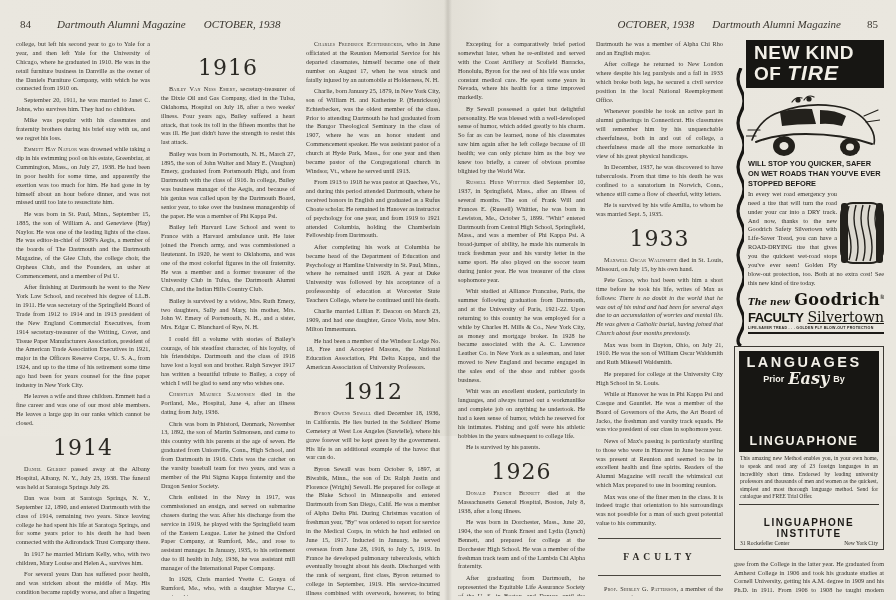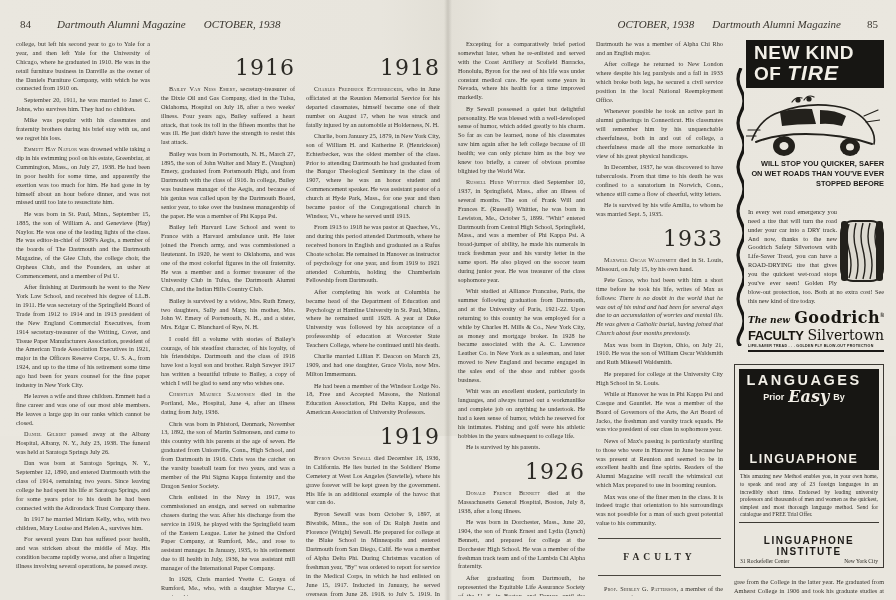--- a/index.html
+++ b/index.html
@@ -28,21 +28,21 @@
   .col{flex:1 1 0;overflow:hidden;text-align:justify;}
   .ad-col{flex:0 0 150px;overflow:hidden;}
 
   .para{font-size:6.25px;line-height:1.42;margin:0 0 2.5px 0;text-indent:8px;}
   .para.noindent{text-indent:0;}
   .para .sc{font-variant:small-caps;letter-spacing:.2px;}
   .para em{font-style:italic;}
 
   .year-heading{
     font-family:"DejaVu Serif",serif;font-size:22px;letter-spacing:1px;
-    text-align:right;margin:7px 0 5px 0;color:#2c2a25;text-indent:0;
+    text-align:center;margin:7px 0 5px 0;color:#2c2a25;text-indent:0;
   }
   .col > .year-heading:first-child{margin-top:15px;}
 
   .section-heading{
     font-family:"Liberation Serif",serif;font-size:9.5px;font-weight:bold;
     letter-spacing:4px;text-align:center;color:#2c2a25;
     border-top:1px solid #4a463f;border-bottom:1px solid #4a463f;
     padding:13px 0;margin:10px 2px 9px 2px;text-indent:0;
   }
 
@@ -53,33 +53,33 @@
     background:#171613;color:#f2efe7;margin-left:2px;
     padding:3px 4px 4px 8px;line-height:1.02;
     font-family:"Liberation Sans",sans-serif;font-weight:bold;
   }
   .tire-banner .b1{font-size:19px;letter-spacing:.5px;}
   .tire-banner .b2{font-size:19px;letter-spacing:.5px;}
   .tire-banner .tire-word{font-style:italic;font-size:21px;letter-spacing:1px;}
   .tire-car{display:block;margin:2px 0 1px 2px;}
   .tire-headline{
     font-family:"Liberation Sans",sans-serif;font-weight:bold;
-    font-size:7.4px;line-height:1.35;text-align:right;color:#1c1a17;
-    margin:1px 0 19px 4px;
+    font-size:7.4px;line-height:1.35;text-align:left;color:#1c1a17;
+    margin:1px 0 1px 4px;
   }
   .tire-body{font-size:6.3px;line-height:1.42;text-align:justify;margin-left:4px;color:#2e2c27;}
   .tire-pic{float:right;margin:12px 0 0 3px;}
   .tire-logo{margin:4px 0 0 4px;color:#17150f;}
   .logo-row1{line-height:1;}
   .logo-script{font-family:"DejaVu Serif",serif;font-style:italic;font-size:9px;font-weight:bold;}
   .logo-brand{font-family:"DejaVu Serif",serif;font-weight:bold;font-size:16px;letter-spacing:.5px;}
   .logo-reg{font-size:6px;vertical-align:super;}
   .logo-row2{line-height:1;margin-top:1px;}
   .logo-safety{font-family:"Liberation Sans",sans-serif;font-weight:bold;font-size:13px;letter-spacing:-.5px;}
-  .logo-product{font-family:"DejaVu Serif",serif;font-size:14px;}
+  .logo-product{font-family:"DejaVu Serif",serif;font-size:14px;text-decoration:underline;}
   .tire-tagline{
     font-family:"Liberation Sans",sans-serif;font-weight:bold;font-size:3.6px;
     letter-spacing:.3px;border-bottom:2px solid #1c1a17;padding:1px 0 2px 0;color:#1c1a17;
   }
 
   
   .lingua-ad{border:1px solid #3c3933;padding:4px 4px 3px 4px;background:#e9e6de;margin-bottom:10px;}
   .lingua-box{background:#171613;color:#f2efe7;text-align:center;padding:4px 12px 4px 2px;font-family:"Liberation Sans",sans-serif;}
   .lingua-box .l1{font-size:14.5px;font-weight:bold;letter-spacing:2.5px;line-height:1;}
   .lingua-box .l2{line-height:1;margin:1px 0;}
@@ -109,46 +109,46 @@
     </div>
     <div class="cols">
       <div class="col">
           <p class="para noindent">college, but left his second year to go to Yale for a year, and then left Yale for the University of Chicago, where he graduated in 1910. He was in the retail furniture business in Danville as the owner of the Daniels Furniture Company, with which he was connected from 1910 on.</p>
           <p class="para">September 20, 1911, he was married to Janet C. Johns, who survives him. They had no children.</p>
           <p class="para">Mike was popular with his classmates and fraternity brothers during his brief stay with us, and we regret his loss.</p>
           <p class="para"><span class="sc">Emmett Hay Naylor</span> was drowned while taking a dip in his swimming pool on his estate, Greenbriar, at Cummington, Mass., on July 27, 1938. He had been in poor health for some time, and apparently the exertion was too much for him. He had gone in by himself about an hour before dinner, and was not missed until too late to resuscitate him.</p>
           <p class="para">He was born in St. Paul, Minn., September 15, 1885, the son of William A. and Genevieve (Hay) Naylor. He was one of the leading lights of the class. He was editor-in-chief of 1909's Aegis, a member of the boards of The Dartmouth and the Dartmouth Magazine, of the Glee Club, the college choir, the Orpheus Club, and the Founders, an usher at Commencement, and a member of Psi U.</p>
           <p class="para">After finishing at Dartmouth he went to the New York Law School, and received his degree of LL.B. in 1911. He was secretary of the Springfield Board of Trade from 1912 to 1914 and in 1913 president of the New England Commercial Executives, from 1914 secretary-treasurer of the Writing, Cover, and Tissue Paper Manufacturers Association, president of the American Trade Association Executives in 1921, major in the Officers Reserve Corps, U. S. A., from 1924, and up to the time of his retirement some time ago had been for years counsel for the fine paper industry in New York City.</p>
           <p class="para">He leaves a wife and three children. Emmett had a fine career and was one of our most able members. He leaves a large gap in our ranks which cannot be closed.</p>
+          <div class="year-heading">1914</div>
           <p class="para"><span class="sc">Daniel Gilbert</span> passed away at the Albany Hospital, Albany, N. Y., July 23, 1938. The funeral was held at Saratoga Springs July 26.</p>
           <p class="para">Dan was born at Saratoga Springs, N. Y., September 12, 1890, and entered Dartmouth with the class of 1914, remaining two years. Since leaving college he had spent his life at Saratoga Springs, and for some years prior to his death he had been connected with the Adirondack Trust Company there.</p>
           <p class="para">In 1917 he married Miriam Kelly, who, with two children, Mary Louise and Helen A., survives him.</p>
           <p class="para">For several years Dan has suffered poor health, and was stricken about the middle of May. His condition became rapidly worse, and after a lingering illness involving several operations, he passed away.</p>
         </div>
       <div class="col">
           <div class="year-heading">1916</div>
           <p class="para"><span class="sc">Bailey Van Ness Emery</span>, secretary-treasurer of the Dixie Oil and Gas Company, died in the Tulsa, Oklahoma, Hospital on July 18, after a two weeks' illness. Four years ago, Bailey suffered a heart attack, that took its toll in the fifteen months that he was ill. He just didn't have the strength to resist this last attack.</p>
           <p class="para">Bailey was born in Portsmouth, N. H., March 27, 1895, the son of John Walter and Mary E. (Vaughan) Emery, graduated from Portsmouth High, and from Dartmouth with the class of 1916. In college, Bailey was business manager of the Aegis, and because of his genius was called upon by the Dartmouth Board, senior year, to take over the business managership of the paper. He was a member of Phi Kappa Psi.</p>
           <p class="para">Bailey left Harvard Law School and went to France with a Harvard ambulance unit. He later joined the French army, and was commissioned a lieutenant. In 1920, he went to Oklahoma, and was one of the most colorful figures in the oil fraternity. He was a member and a former treasurer of the University Club in Tulsa, the Dartmouth Alumni Club, and the Indian Hills Country Club.</p>
           <p class="para">Bailey is survived by a widow, Mrs. Ruth Emery, two daughters, Sally and Mary, his mother, Mrs. John W. Emery of Portsmouth, N. H., and a sister, Mrs. Edgar C. Blanchard of Rye, N. H.</p>
           <p class="para">I could fill a volume with stories of Bailey's courage, of his steadfast character, of his loyalty, of his friendships. Dartmouth and the class of 1916 have lost a loyal son and brother. Ralph Sawyer 1917 has written a beautiful tribute to Bailey, a copy of which I will be glad to send any who wishes one.</p>
           <p class="para"><span class="sc">Christian Maurice Salmonsen</span> died in the Portland, Me., Hospital, June 4, after an illness dating from July, 1936.</p>
           <p class="para">Chris was born in Phistord, Denmark, November 13, 1892, the son of Martin Salmonsen, and came to this country with his parents at the age of seven. He graduated from Unionville, Conn., High School, and from Dartmouth in 1916. Chris was the catcher on the varsity baseball team for two years, and was a member of the Phi Sigma Kappa fraternity and the Dragon Senior Society.</p>
           <p class="para">Chris enlisted in the Navy in 1917, was commissioned an ensign, and served on submarine chasers during the war. After his discharge from the service in 1919, he played with the Springfield team of the Eastern League. Later he joined the Oxford Paper Company, at Rumford, Me., and rose to assistant manager. In January, 1935, to his retirement due to ill health in July, 1936, he was assistant mill manager of the International Paper Company.</p>
           <p class="para">In 1926, Chris married Yvette C. Gonya of Rumford, Me., who, with a daughter Maryse C., survives him.</p>
         </div>
       <div class="col">
-          <div class="year-heading">1918</div>
           <p class="para"><span class="sc">Charles Frederick Echterbecker</span>, who in June officiated at the Reunion Memorial Service for his departed classmates, himself became one of their number on August 17, when he was struck and fatally injured by an automobile at Holderness, N. H.</p>
           <p class="para">Charlie, born January 25, 1879, in New York City, son of William H. and Katherine P. (Henrickson) Echterbecker, was the oldest member of the class. Prior to attending Dartmouth he had graduated from the Bangor Theological Seminary in the class of 1907, where he was an honor student and Commencement speaker. He was assistant pastor of a church at Hyde Park, Mass., for one year and then became pastor of the Congregational church in Windsor, Vt., where he served until 1913.</p>
           <p class="para">From 1913 to 1918 he was pastor at Quechee, Vt., and during this period attended Dartmouth, where he received honors in English and graduated as a Rufus Choate scholar. He remained in Hanover as instructor of psychology for one year, and from 1919 to 1921 attended Columbia, holding the Chamberlain Fellowship from Dartmouth.</p>
           <p class="para">After completing his work at Columbia he became head of the Department of Education and Psychology at Hamline University in St. Paul, Minn., where he remained until 1928. A year at Duke University was followed by his acceptance of a professorship of education at Worcester State Teachers College, where he continued until his death.</p>
           <p class="para">Charlie married Lillian F. Deacon on March 23, 1909, and had one daughter, Grace Viola, now Mrs. Milton Immermann.</p>
           <p class="para">He had been a member of the Windsor Lodge No. 18, Free and Accepted Masons, the National Education Association, Phi Delta Kappa, and the American Association of University Professors.</p>
-          <div class="year-heading">1919</div>
+          <div class="year-heading">1912</div>
           <p class="para"><span class="sc">Byron Owens Sewall</span> died December 18, 1936, in California. He lies buried in the Soldiers' Home Cemetery at West Los Angeles (Sawtelle), where his grave forever will be kept green by the government. His life is an additional example of the havoc that war can do.</p>
           <p class="para">Byron Sewall was born October 9, 1897, at Biwabik, Minn., the son of Dr. Ralph Justin and Florence (Wright) Sewall. He prepared for college at the Blake School in Minneapolis and entered Dartmouth from San Diego, Calif. He was a member of Alpha Delta Phi. During Christmas vacation of freshman year, "By" was ordered to report for service in the Medical Corps, in which he had enlisted on June 15, 1917. Inducted in January, he served overseas from June 28, 1918, to July 5, 1919. In France he developed pulmonary tuberculosis, which eventually brought about his death. Discharged with the rank of sergeant, first class, Byron returned to college in September, 1919. His service-incurred illness combined with overwork, however, to bring on mental complications which forced him to withdraw in January, 1921.</p>
         </div>
     </div>
   </div>
 
   <div class="page page-right">
     <div class="page-header">
       <span class="issue-date">OCTOBER, 1938</span>
       <span class="mag-title">Dartmouth Alumni Magazine</span>

